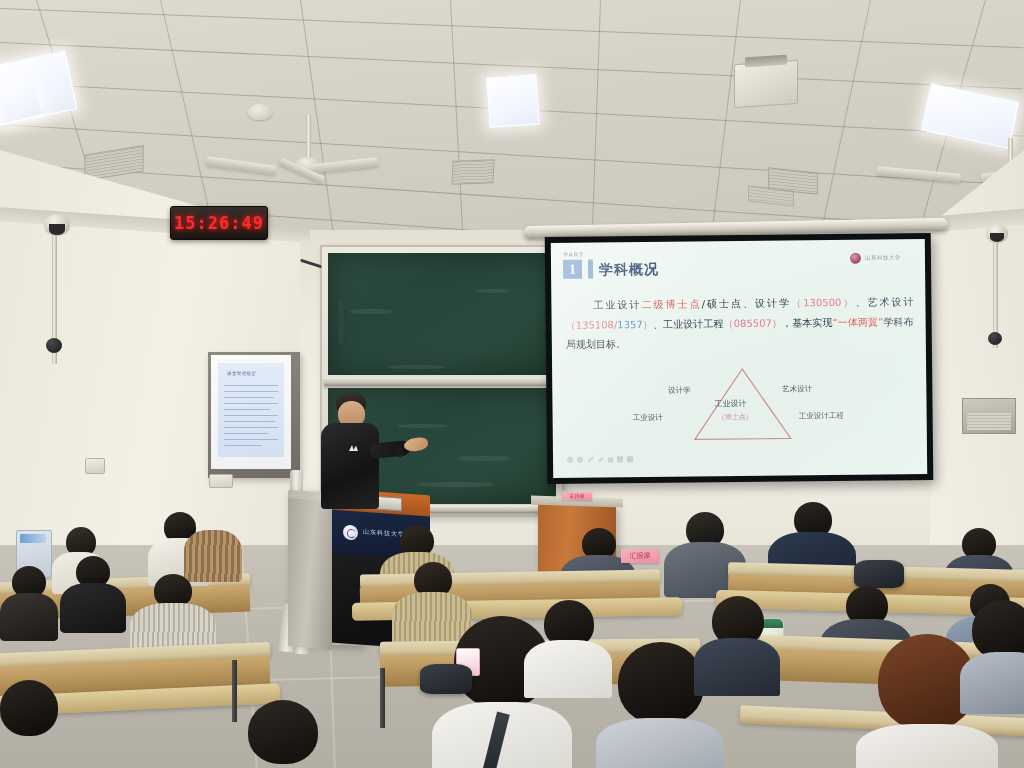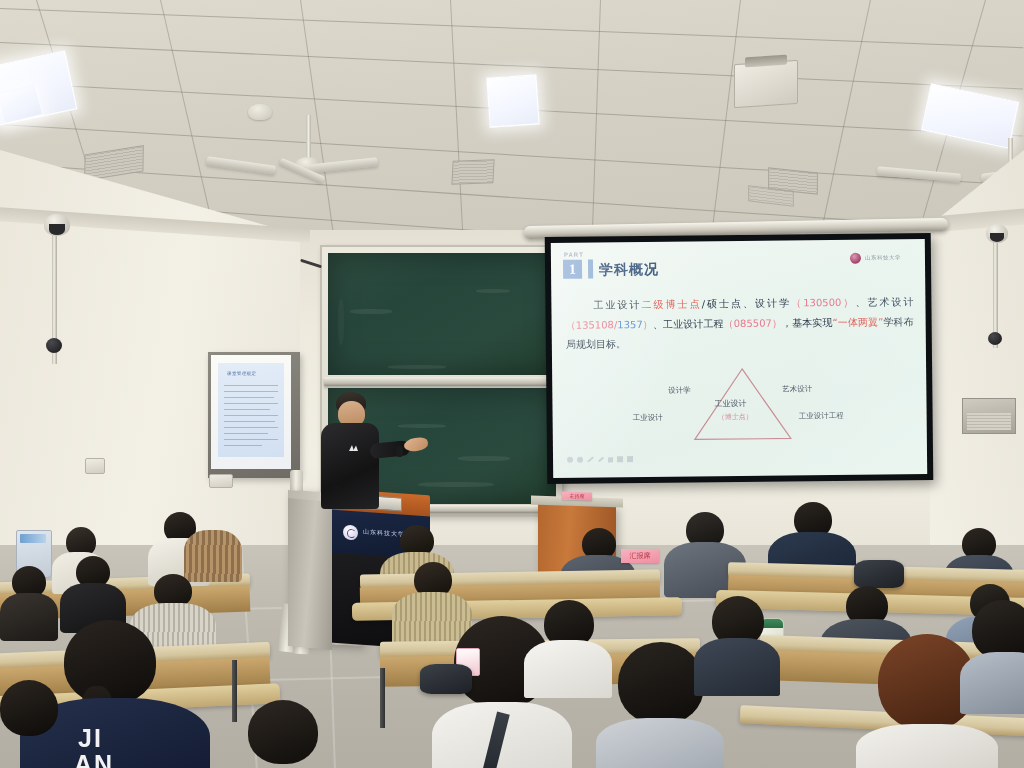--- a/index.html
+++ b/index.html
@@ -305,20 +305,23 @@
   <div class="cam-pole" style="left:52px;top:214px;width:5px;height:150px;"></div>
   <div class="cam-dome" style="left:44px;top:214px;width:26px;height:22px;"></div>
   <div class="cam-small" style="left:46px;top:338px;width:16px;height:15px;"></div>
 
   <div class="cam-pole" style="left:993px;top:228px;width:5px;height:120px;"></div>
   <div class="cam-dome" style="left:986px;top:224px;width:22px;height:19px;"></div>
   <div class="cam-small" style="left:988px;top:332px;width:14px;height:13px;"></div>
 
   <div class="plaque" style="left:962px;top:398px;width:52px;height:34px;"></div>
 
+  <div class="clock" style="left:170px;top:206px;width:96px;height:32px;">
+    <span style="font-size:17px;">15:26:49</span>
+  </div>
 
   <div class="poster-frame" style="left:208px;top:352px;width:86px;height:120px;">
     <div class="poster-inner" style="left:3px;top:3px;width:80px;height:114px;">
       <div class="poster-sheet" style="left:7px;top:8px;width:66px;height:94px;">
         <div class="poster-ttl" style="left:9px;top:8px;font-size:4.5px;letter-spacing:.4px;">课堂管理规定</div>
         <div class="poster-line" style="left:6px;top:22px;width:54px;height:1px;"></div>
         <div class="poster-line" style="left:6px;top:28px;width:54px;height:1px;"></div>
         <div class="poster-line" style="left:6px;top:34px;width:50px;height:1px;"></div>
         <div class="poster-line" style="left:6px;top:40px;width:54px;height:1px;"></div>
         <div class="poster-line" style="left:6px;top:46px;width:46px;height:1px;"></div>
@@ -549,29 +552,20 @@
 
   <div class="desk-top" style="left:760px;top:640px;width:290px;height:16px;transform:rotate(2deg);"></div>
   <div class="desk-front" style="left:760px;top:655px;width:290px;height:30px;transform:rotate(2deg);"></div>
 
   <div class="bench" style="left:-20px;top:690px;width:300px;height:20px;transform:rotate(-2.6deg);"></div>
   <div class="bench-leg" style="left:232px;top:660px;width:5px;height:62px;"></div>
   <div class="bench-leg" style="left:380px;top:668px;width:5px;height:60px;"></div>
 
   <div class="desk-top" style="left:740px;top:712px;width:300px;height:18px;transform:rotate(2.6deg);"></div>
 
-  <div class="person" style="left:20px;top:620px;width:190px;height:148px;">
-    <div class="ph" style="left:44px;top:0;width:92px;height:84px;background:linear-gradient(160deg,#2b2520,#0d0b09);"></div>
-    <div style="position:absolute;left:60px;top:66px;width:34px;height:70px;border-radius:40%;
-                background:linear-gradient(170deg,#241f1a,#0c0a08);"></div>
-    <div class="pb" style="left:0;top:78px;width:190px;height:92px;
-                background:linear-gradient(160deg,#25304c,#111a30);border-radius:42% 42% 4% 4%;"></div>
-    <div class="jersey-txt" style="left:58px;top:104px;font-size:25px;">JI</div>
-    <div class="jersey-txt" style="left:54px;top:130px;font-size:25px;">AN</div>
-  </div>
 
   <div class="person" style="left:222px;top:700px;width:120px;height:70px;">
     <div class="ph" style="left:26px;top:0;width:70px;height:64px;background:linear-gradient(160deg,#2e2823,#100e0b);"></div>
   </div>
 
   <div class="person" style="left:432px;top:616px;width:140px;height:152px;">
     <div class="ph" style="left:22px;top:0;width:96px;height:92px;background:linear-gradient(160deg,#2d2722,#0e0c0a);"></div>
     <div class="hairclip" style="left:24px;top:32px;width:22px;height:26px;"></div>
     <div class="pb" style="left:0;top:86px;width:140px;height:82px;
                 background:linear-gradient(160deg,#f4f3ef,#d8d6cf);border-radius:40% 40% 4% 4%;"></div>

